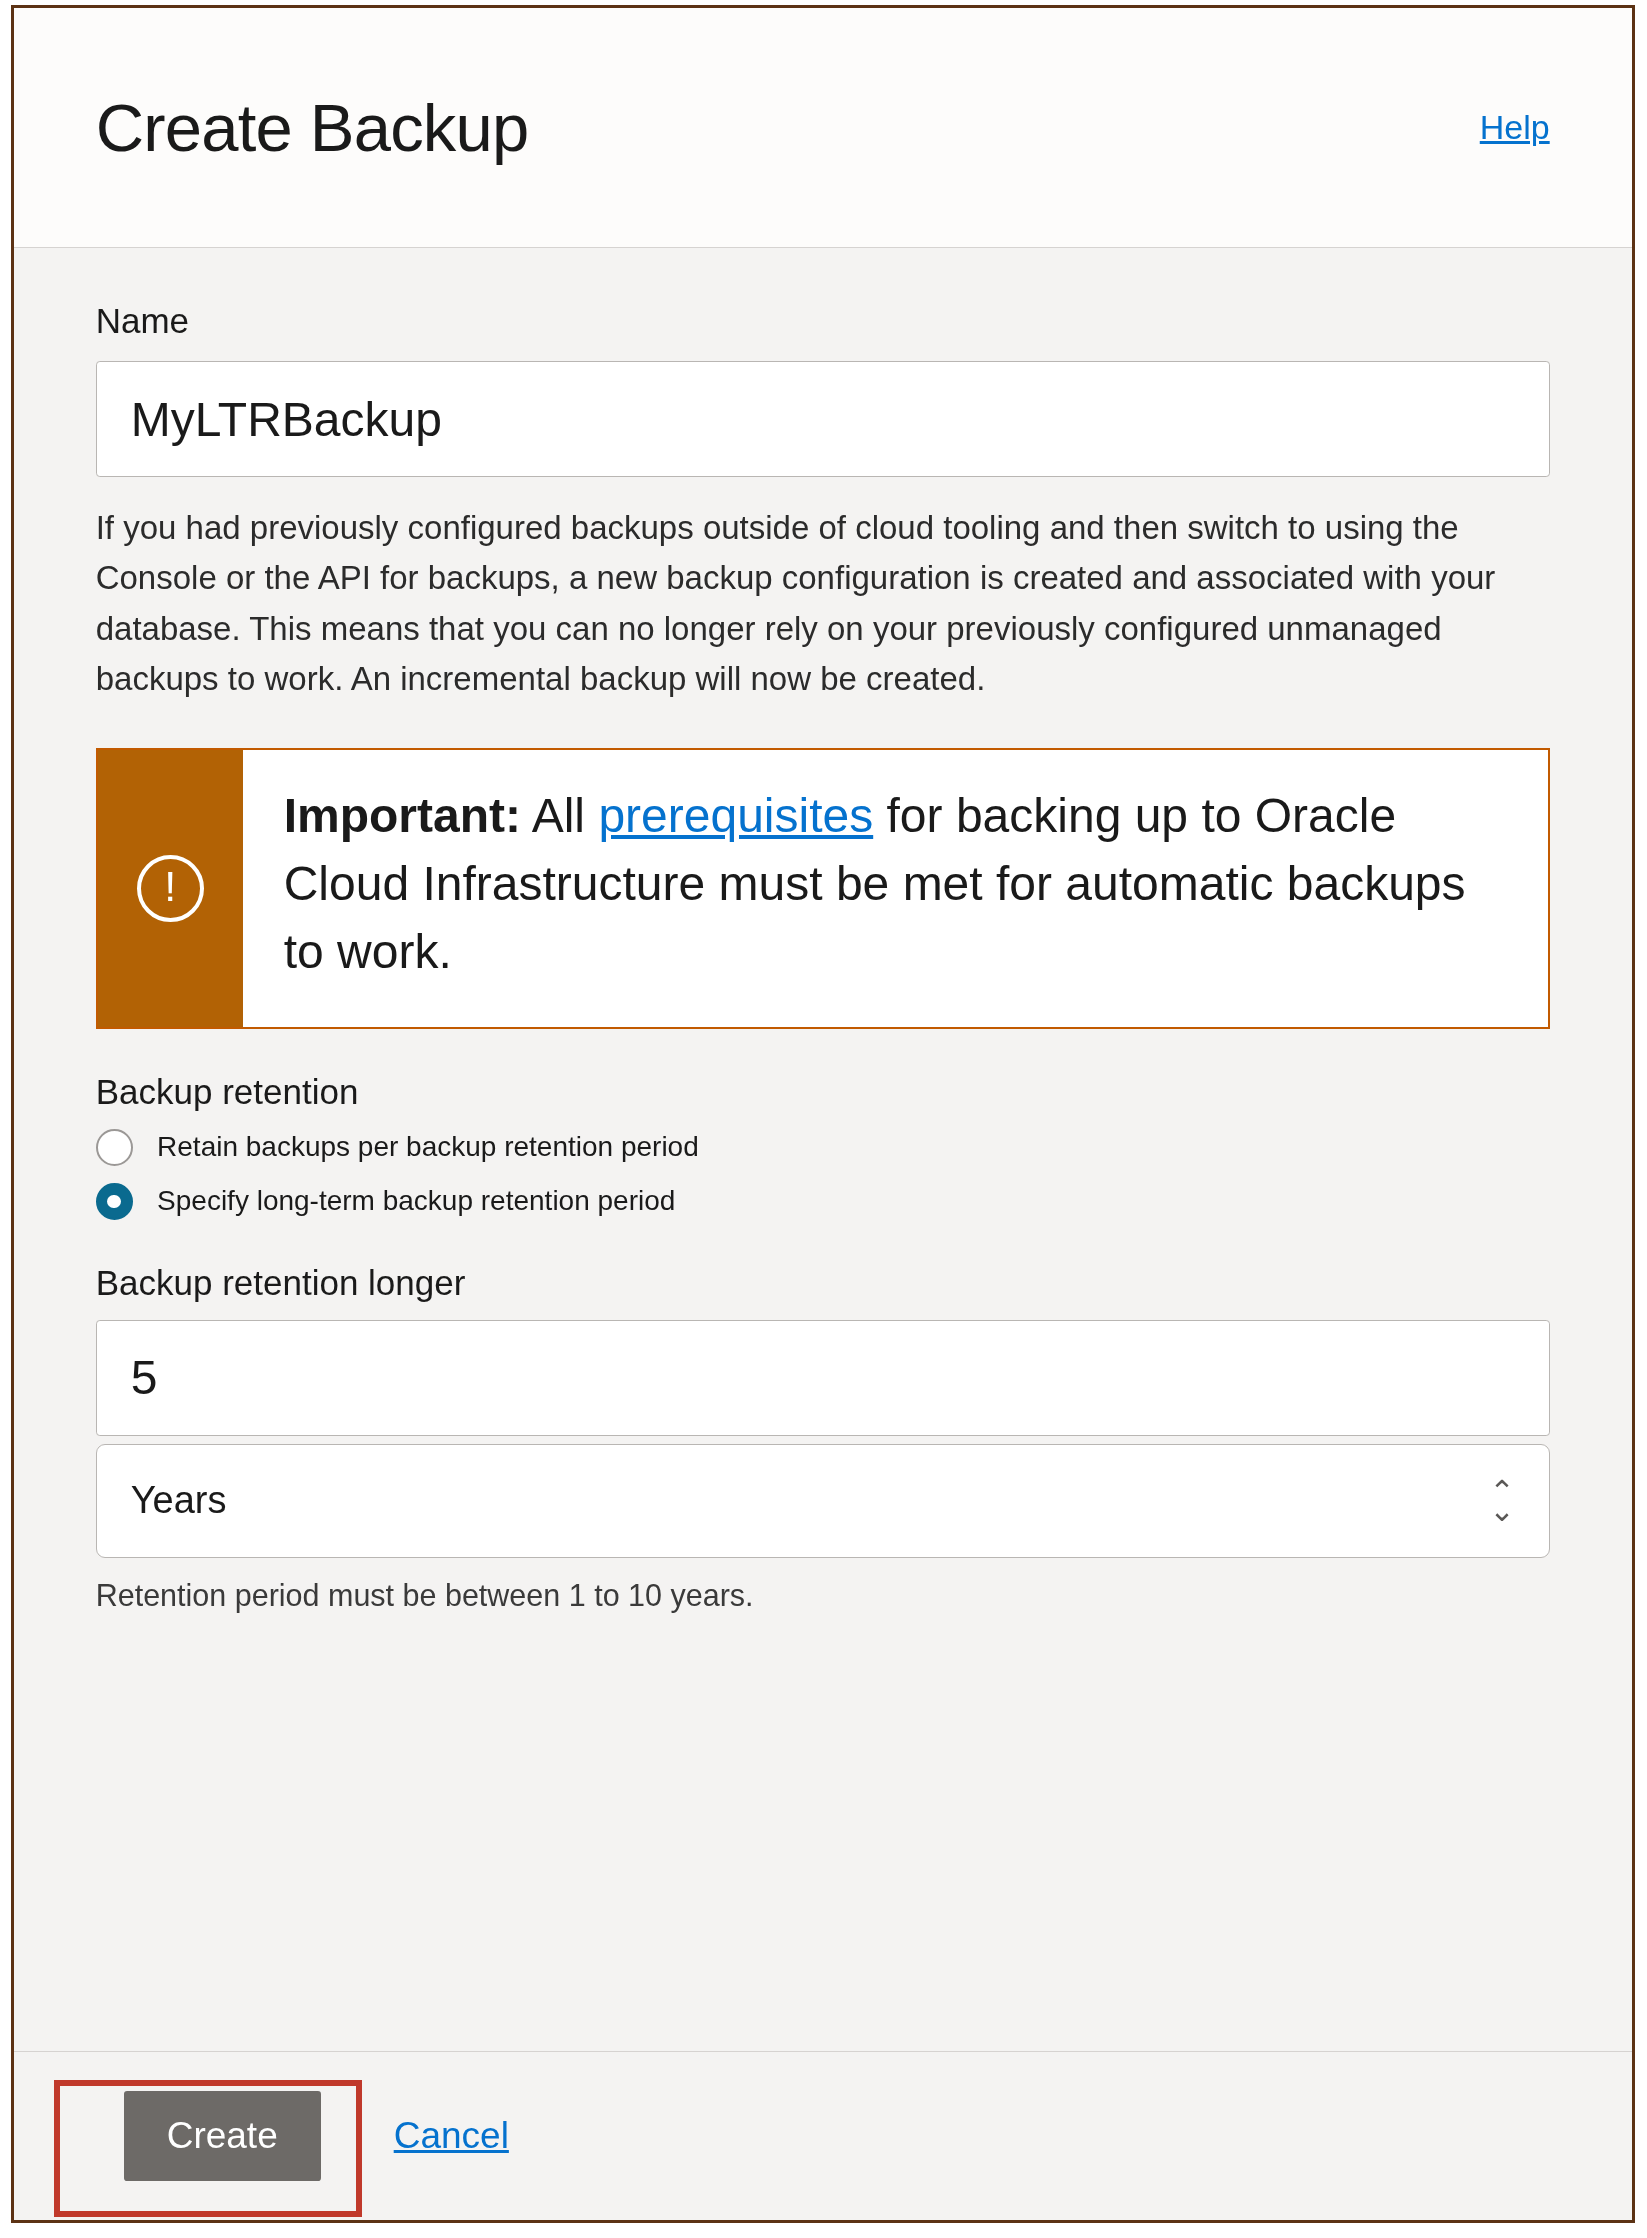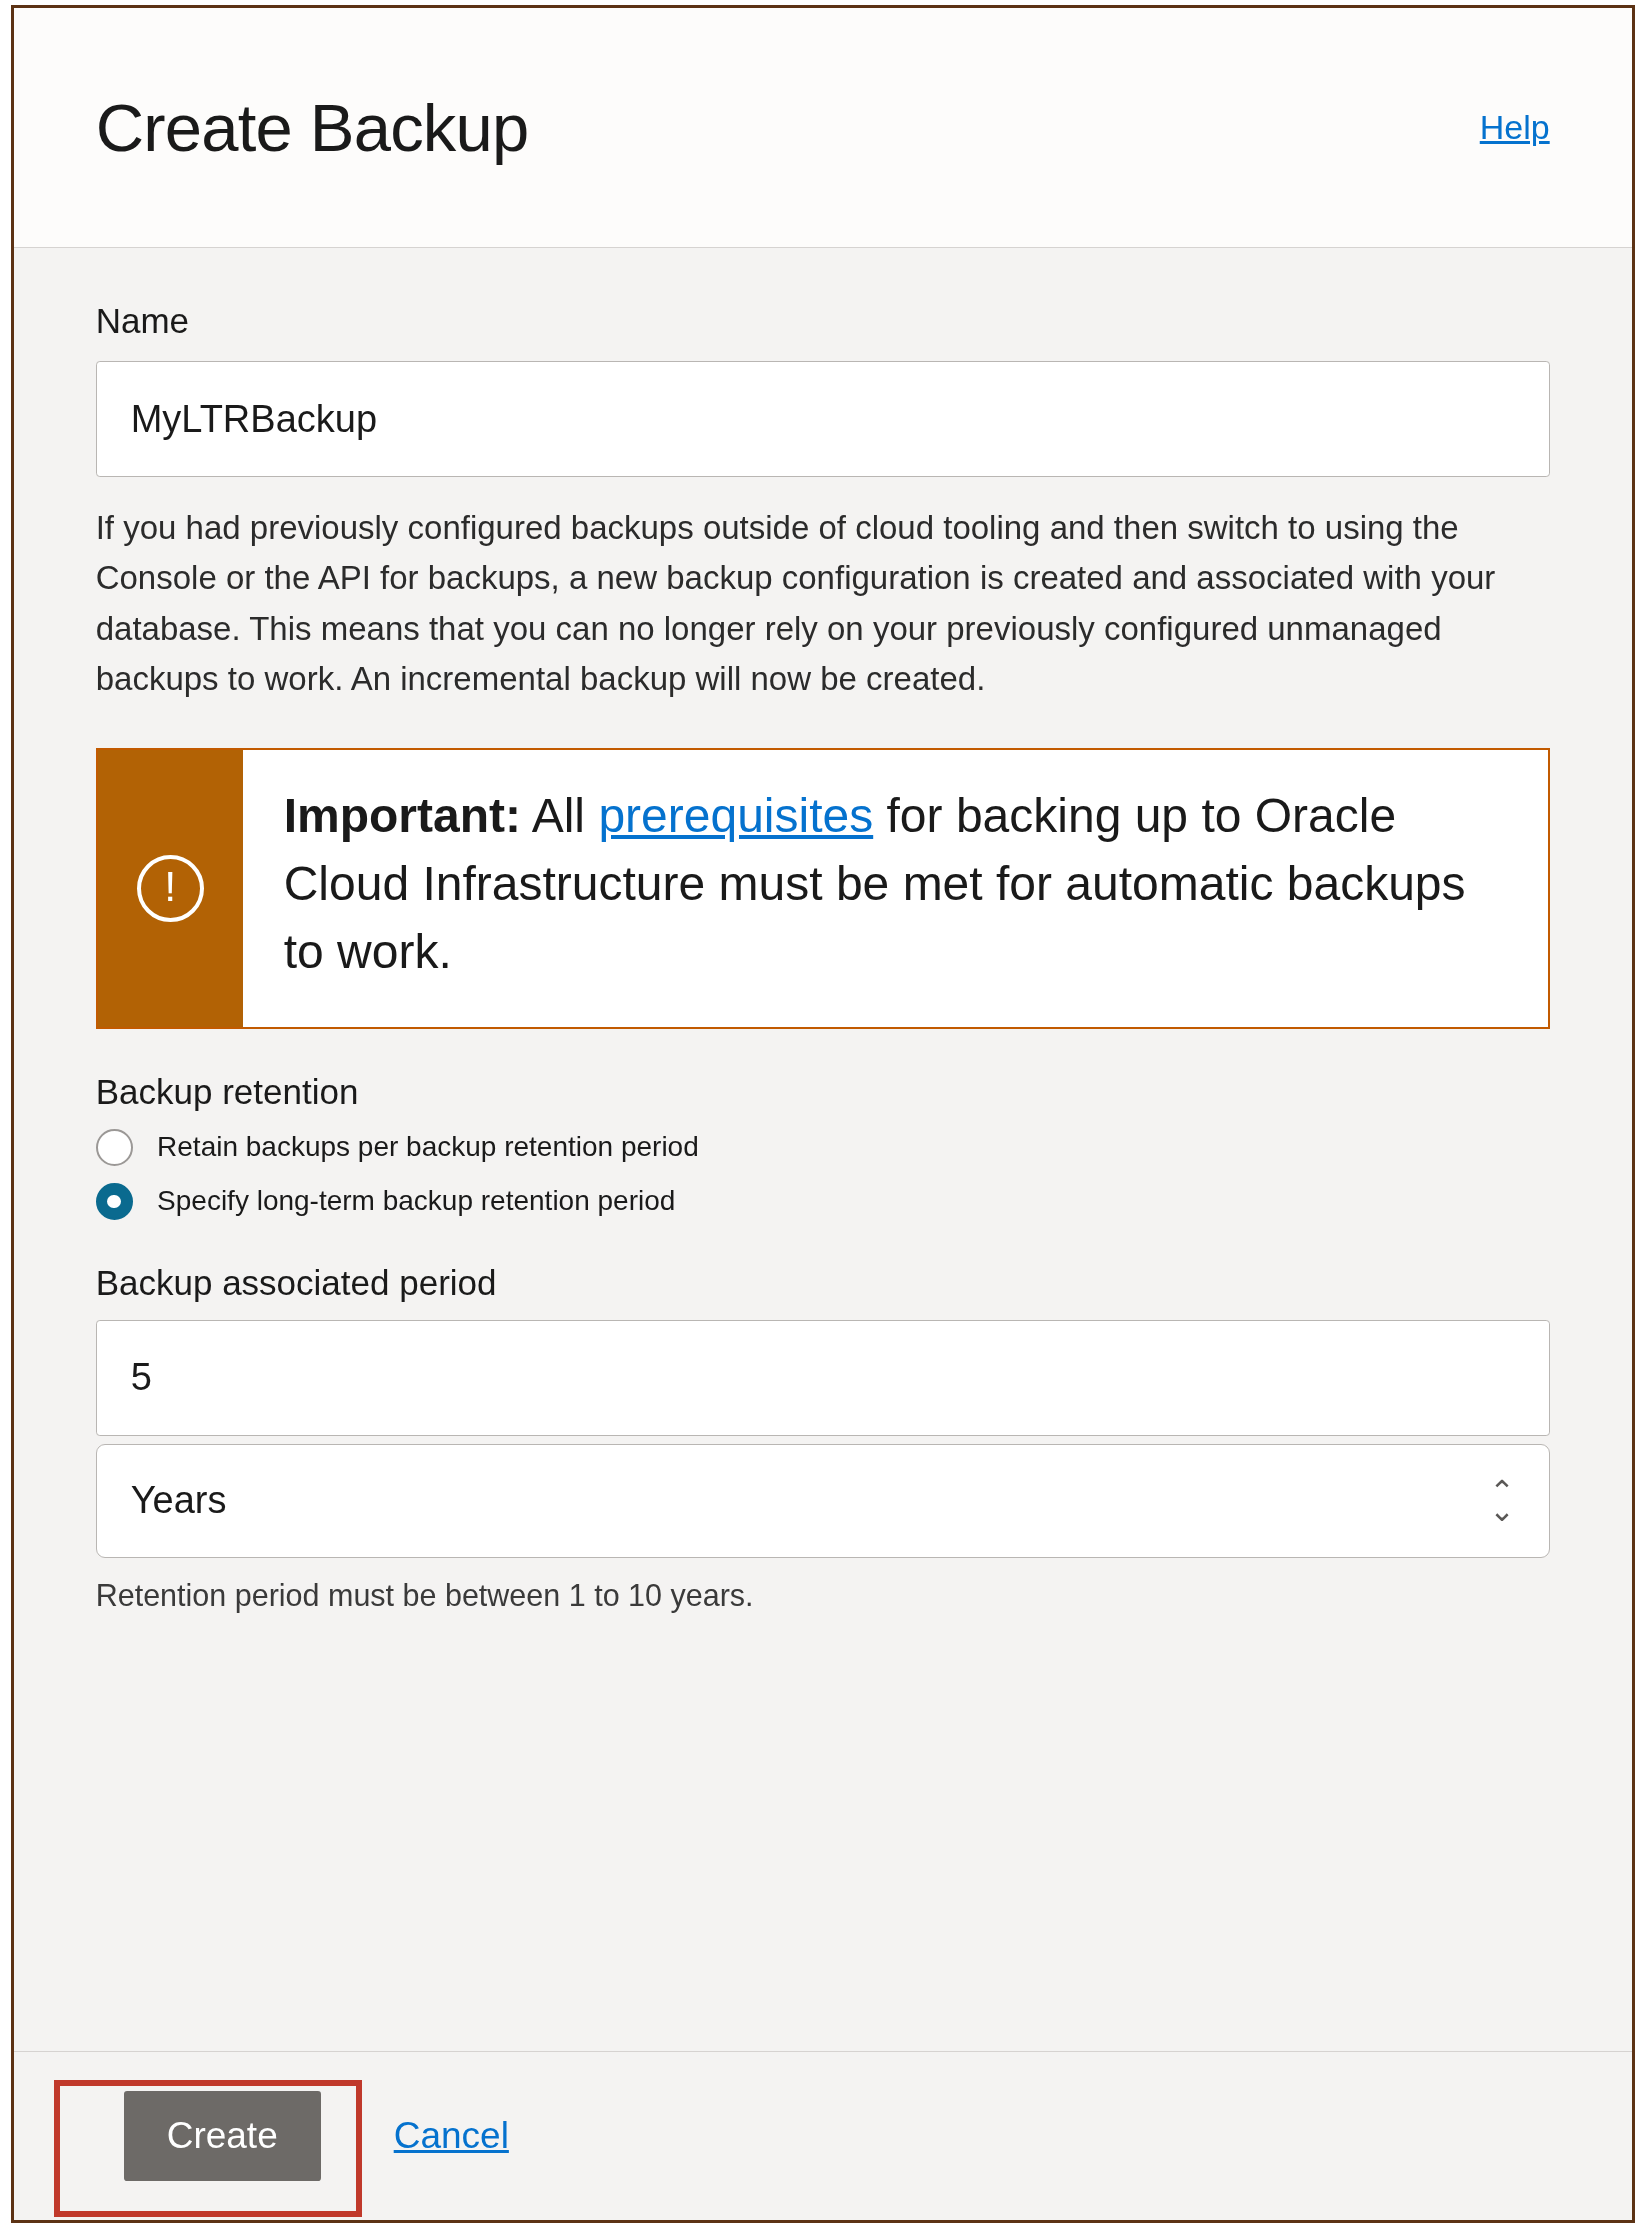--- a/index.html
+++ b/index.html
@@ -64,21 +64,21 @@
     color: #1a1a1a;
     margin-bottom: 20px;
     display: block;
   }
   .text-input {
     width: 100%;
     height: 116px;
     background: #ffffff;
     border: 1.5px solid #b9b6b3;
     border-radius: 3.8px;
-    font-size: 38px;
+    font-size: 48px;
     color: #1a1a1a;
     padding: 0 34px;
     font-family: "Liberation Sans", sans-serif;
     display: flex;
     align-items: center;
   }
   .helper-paragraph {
     font-size: 33px;
     line-height: 1.53;
     color: #2b2b2b;
@@ -270,21 +270,21 @@
       <div class="radio-row">
         <span class="radio"></span>
         <span class="radio-label">Retain backups per backup retention period</span>
       </div>
 
       <div class="radio-row">
         <span class="radio checked"></span>
         <span class="radio-label">Specify long-term backup retention period</span>
       </div>
 
-      <label class="section-label">Backup associated period</label>
+      <label class="section-label">Backup retention longer</label>
       <div class="text-input" placeholder="Enter a number">5</div>
 
       <div class="select-input mt-stack">
         <span>Years</span>
         <span class="stepper-arrows">
           <span>⌃</span>
           <span>⌄</span>
         </span>
       </div>
 

